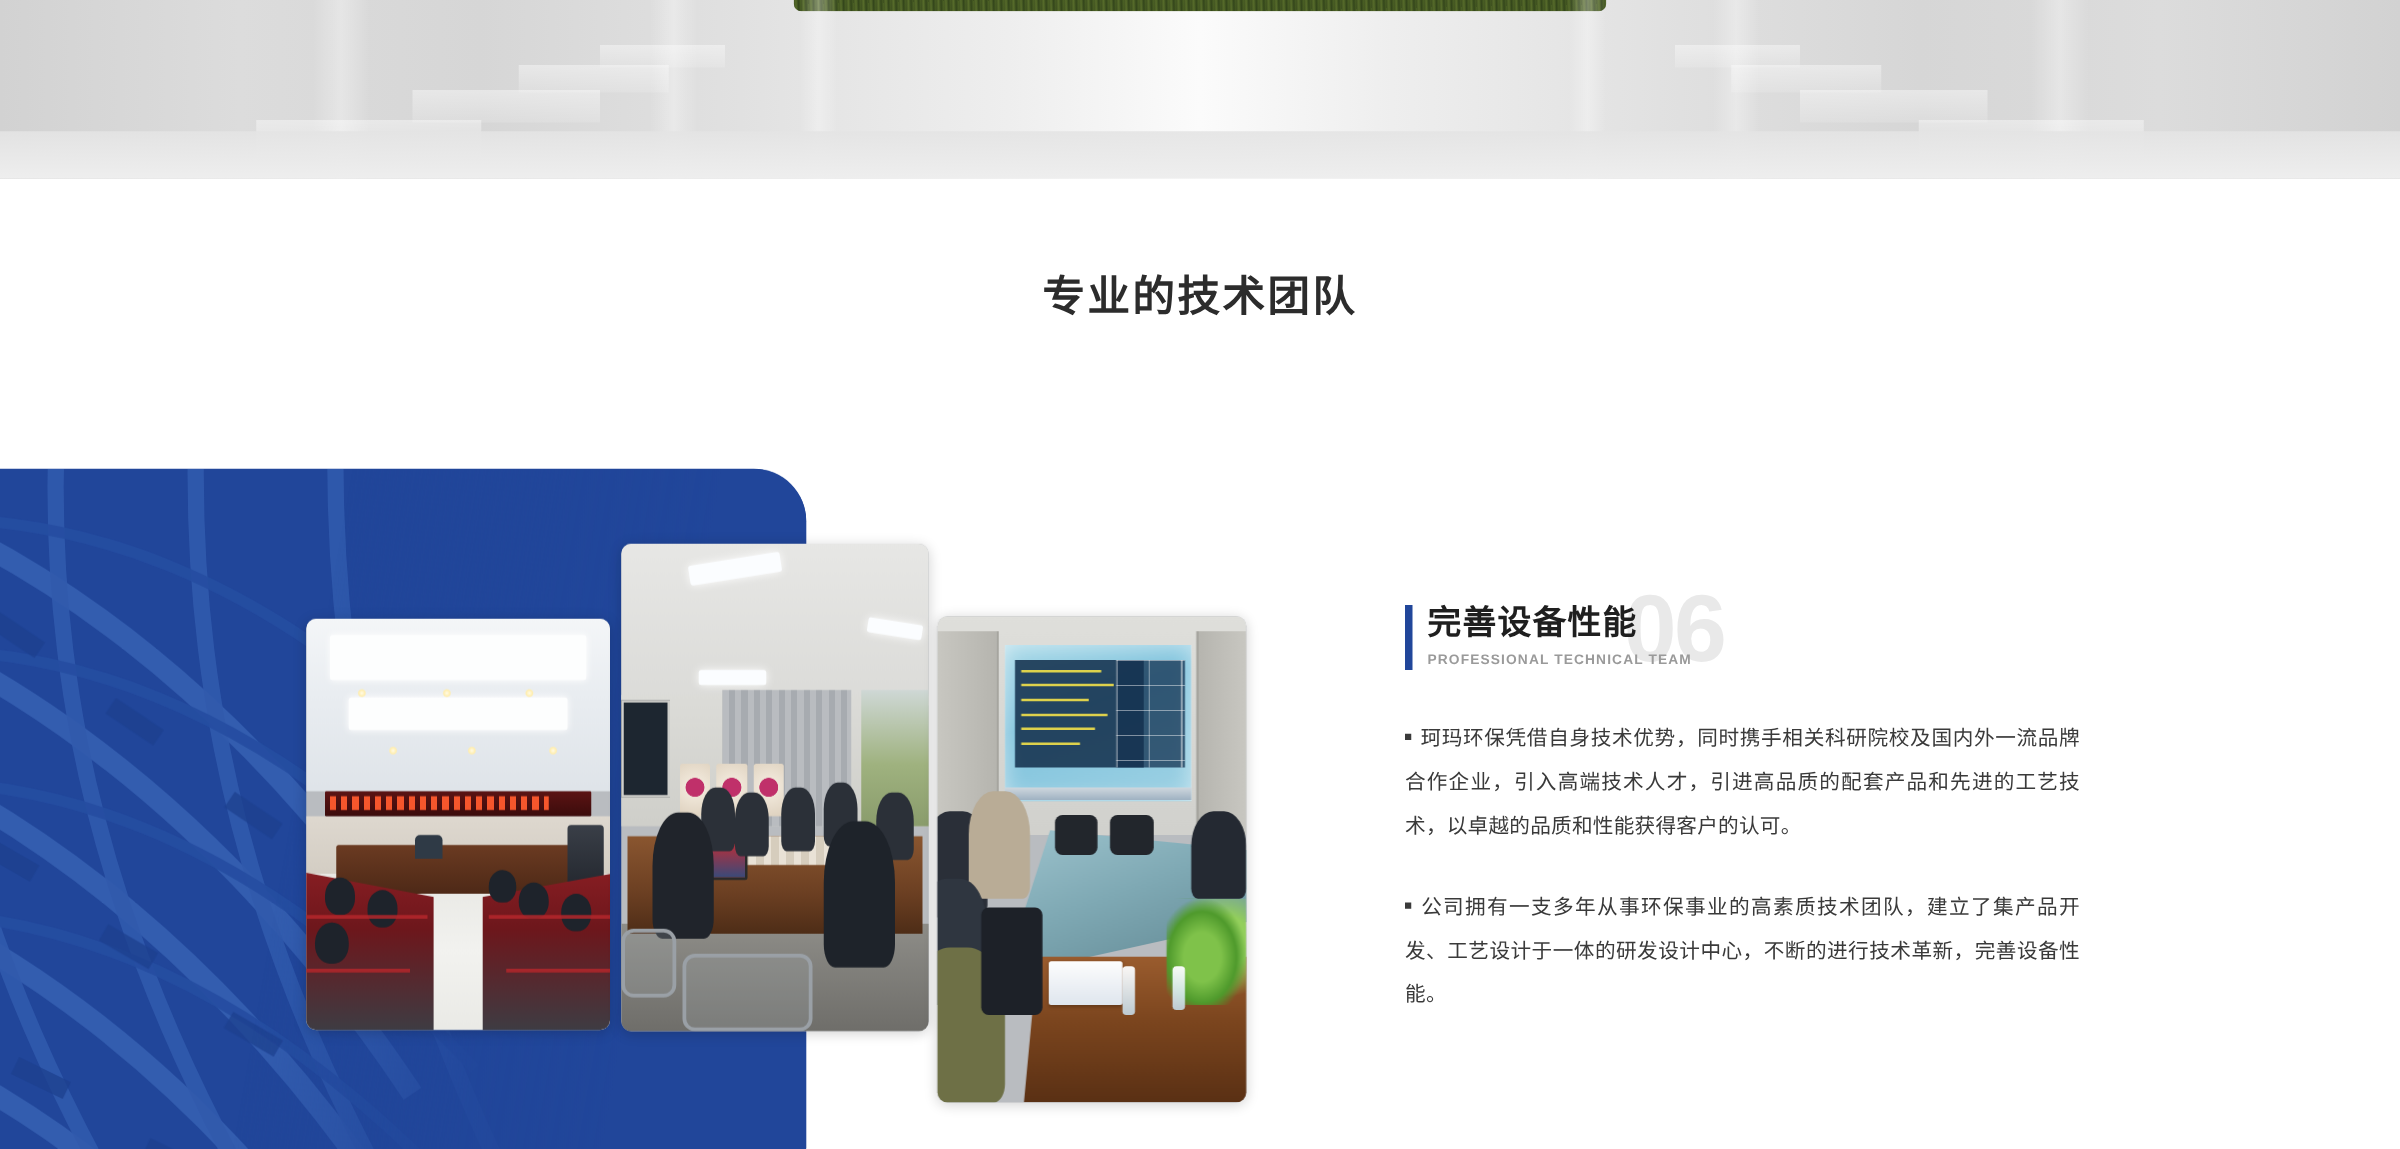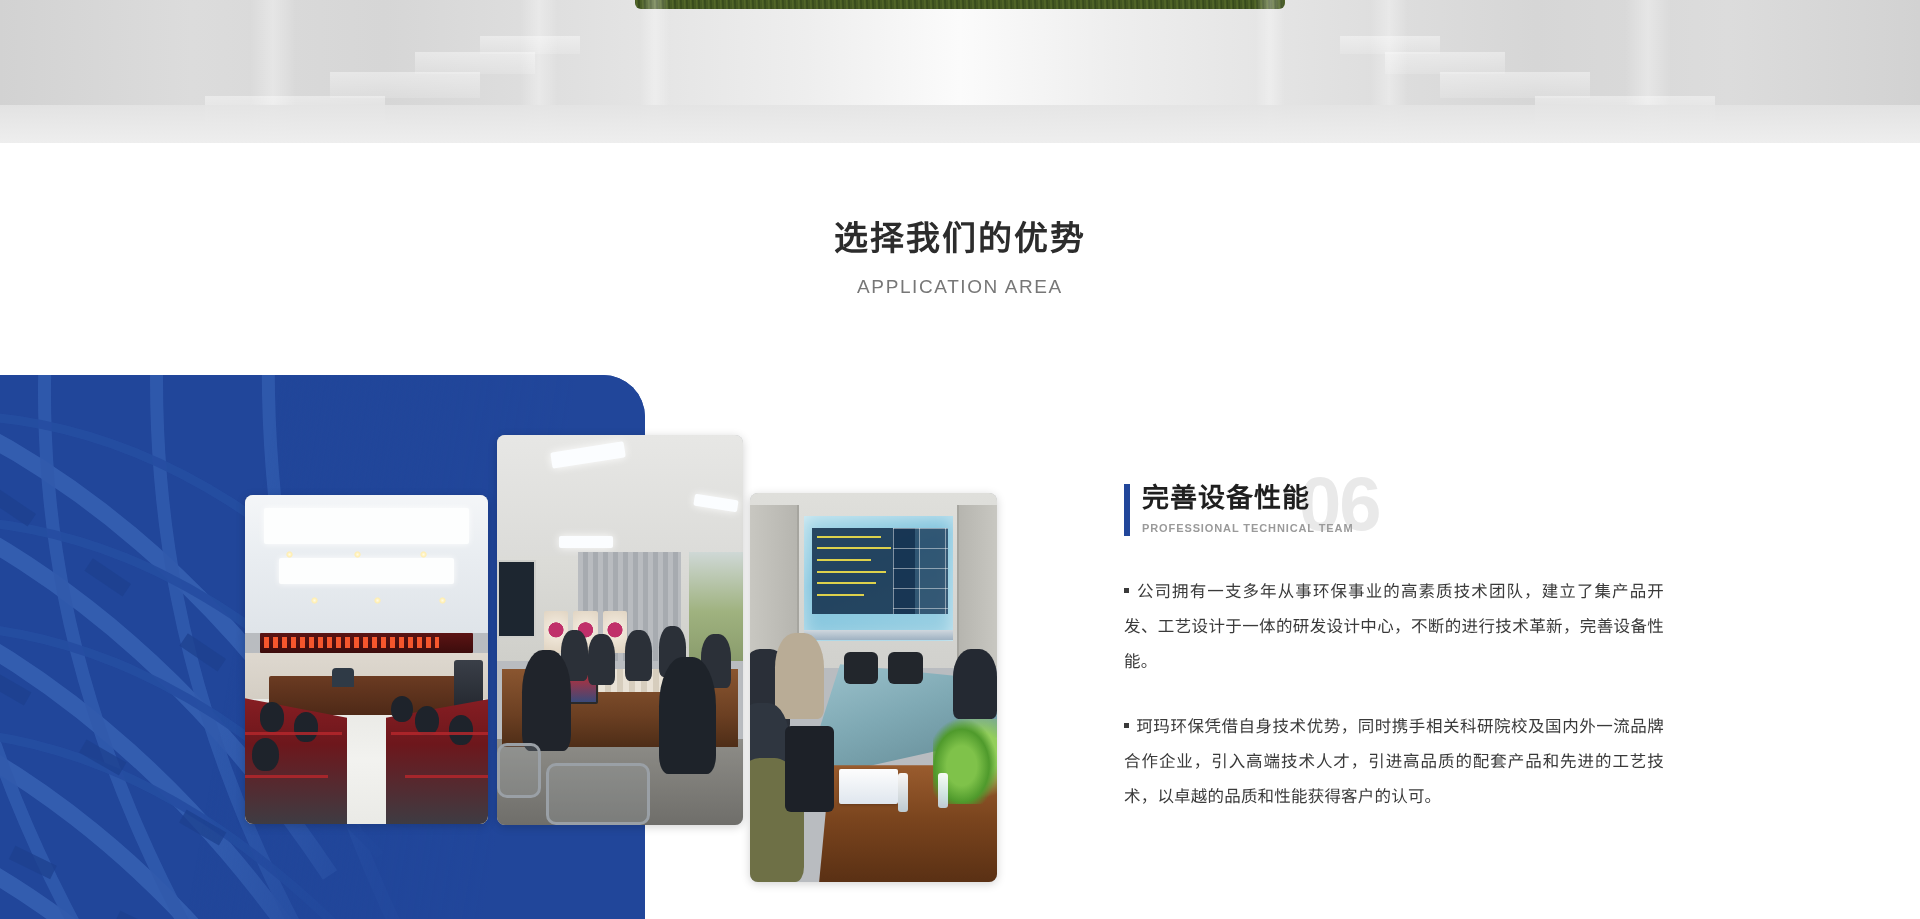--- a/index.html
+++ b/index.html
@@ -304,22 +304,21 @@
     <div class="hero-pillar" style="left:520px;  width:38px;"></div>
     <div class="hero-pillar" style="left:640px;  width:30px;"></div>
     <div class="hero-pillar" style="left:1255px; width:30px;"></div>
     <div class="hero-pillar" style="left:1370px; width:38px;"></div>
     <div class="hero-pillar" style="left:1625px; width:46px;"></div>
 
     <div class="hero-floor"></div>
   </div>
 
   <div class="section-head">
-    <h1 class="section-title">选择我们的优势</h1>
-    <div class="section-subtitle">APPLICATION AREA</div>
+    <h1 class="section-title">专业的技术团队</h1>
   </div>
 
   <div class="blue-panel">
     <svg class="lattice" viewBox="0 0 660 700" preserveAspectRatio="none">
       <g stroke="#4a79c8" stroke-width="17" fill="none" opacity="0.85">
         <path d="M-40,60 C160,120 330,260 470,470"></path>
         <path d="M-60,150 C140,215 310,350 450,560"></path>
         <path d="M-70,250 C130,315 300,450 440,660"></path>
         <path d="M-80,360 C120,420 290,550 430,760"></path>
         <path d="M-90,470 C110,530 280,650 420,860"></path>
@@ -445,22 +444,22 @@
   <div class="content">
 
     <div class="headline-row">
       <div class="accent-bar"></div>
       <div class="watermark">06</div>
       <div class="headline-zh">完善设备性能</div>
       <div class="headline-en">PROFESSIONAL TECHNICAL TEAM</div>
     </div>
 
     <p class="body-para">
+      <span class="bullet-dot"></span><span>珂玛环保凭借自身技术优势，同时携手相关科研院校及国内外一流品牌合作企业，引入高端技术人才，引进高品质的配套产品和先进的工艺技术，以卓越的品质和性能获得客户的认可。</span>
+    </p>
+
+    <p class="body-para">
       <span class="bullet-dot"></span><span>公司拥有一支多年从事环保事业的高素质技术团队，建立了集产品开发、工艺设计于一体的研发设计中心，不断的进行技术革新，完善设备性能。</span>
     </p>
 
-    <p class="body-para">
-      <span class="bullet-dot"></span><span>珂玛环保凭借自身技术优势，同时携手相关科研院校及国内外一流品牌合作企业，引入高端技术人才，引进高品质的配套产品和先进的工艺技术，以卓越的品质和性能获得客户的认可。</span>
-    </p>
-
   </div>
 
 </div>
 
 </body></html>

